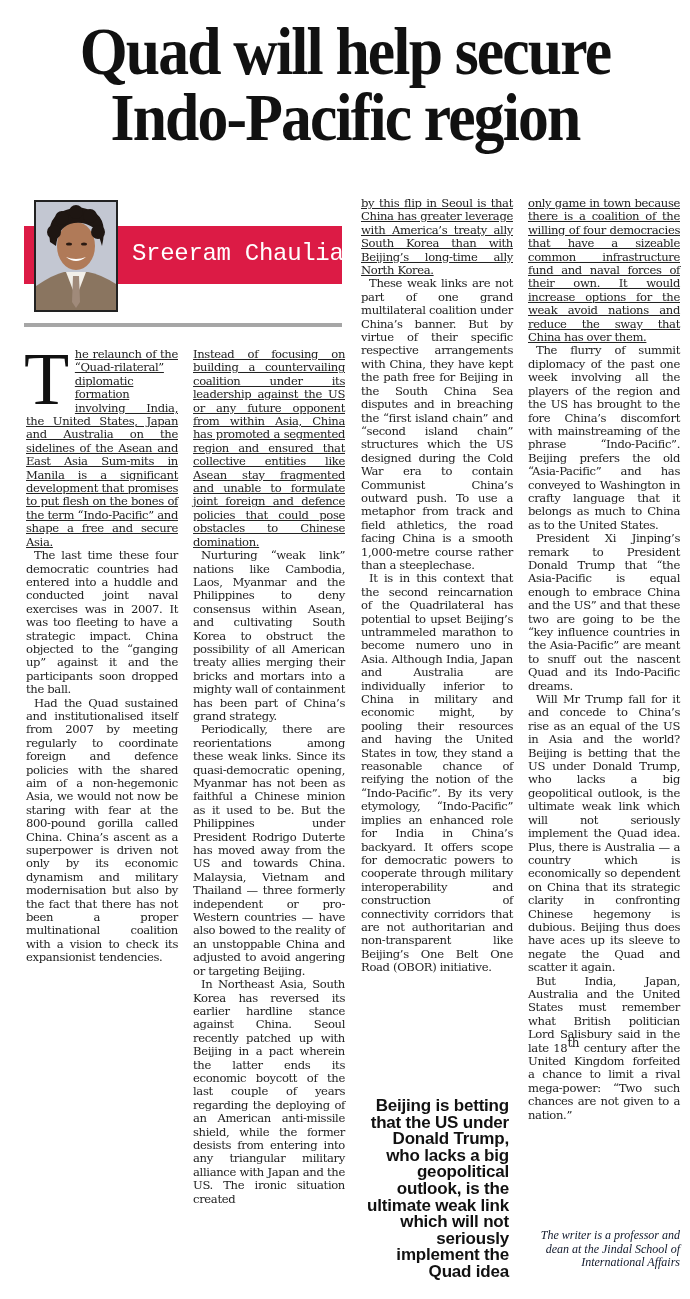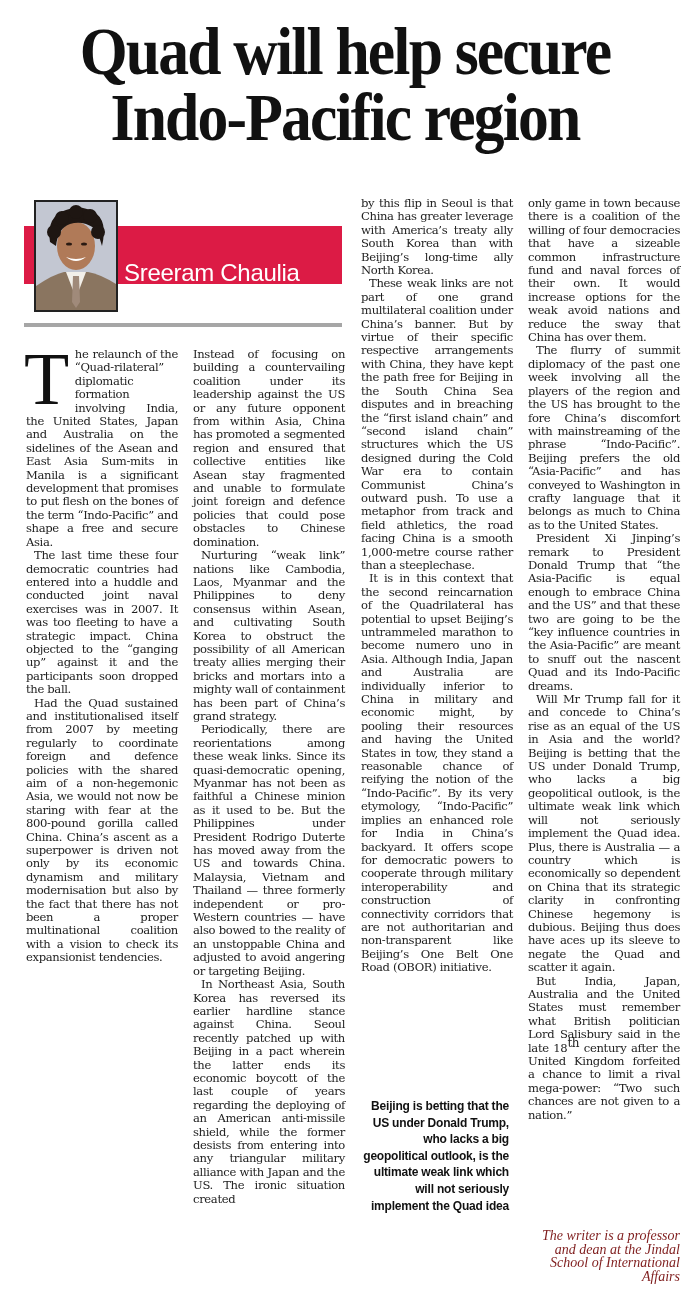--- a/index.html
+++ b/index.html
@@ -14,47 +14,47 @@
     .byline-band {
       position: absolute; left: 24px; top: 226px; width: 318px; height: 58px;
       background: #dc1b45;
     }
     .author-photo {
       position: absolute; left: 34px; top: 200px; width: 84px; height: 112px;
       border: 2px solid #222; box-sizing: border-box; overflow: hidden;
       background: linear-gradient(#c9ccd6, #b6bac6);
     }
     .author-name {
-      position: absolute; left: 124px; top: 240px; font-family: Liberation Sans, sans-serif;
-      font-size: 24px; color: #fff; letter-spacing: -0.3px; white-space: nowrap; margin-top: 19px;
+      position: absolute; left: 132px; top: 240px; font-family: Liberation Mono, monospace;
+      font-size: 24px; color: #fff; letter-spacing: -0.3px; white-space: nowrap;
     }
     .gray-rule { position: absolute; left: 24px; top: 323px; width: 318px; height: 4px; background: #a6a6a6; }
     .col {
       position: absolute; width: 152px; box-sizing: border-box;
       font-family: "DejaVu Serif", "Liberation Serif", serif; font-size: 11.6px; line-height: 13.4px;
       text-align: justify; hyphens: none; color: #222; letter-spacing: -0.35px;
     }
     .col p { margin: 0; text-indent: 8px; }
-    .col p.first { text-indent: 0; }
+    .col p.first { text-indent: 0; text-decoration: underline; }
     .col1 { left: 26px; top: 348px; }
     .col2 { left: 193px; top: 348px; }
     .col3 { left: 361px; top: 197px; }
     .col4 { left: 528px; top: 197px; }
     .dropcap {
       float: left; font-family: "Liberation Serif", "DejaVu Serif", serif; font-size: 74px; line-height: 58px;
       height: 62px; margin: 2px 6px 0 -2px; padding: 0; color: #111; font-weight: normal;
     }
     .pullquote {
       position: absolute; left: 361px; top: 1098px; width: 148px; text-align: right;
       font-family: "Liberation Sans", "DejaVu Sans", sans-serif; font-weight: bold;
-      font-size: 12px; line-height: 16.6px; color: #111; letter-spacing: -0.2px;
+      font-size: 17px; line-height: 16.6px; color: #111; letter-spacing: -0.2px;
     }
     .tagline {
       position: absolute; left: 528px; top: 1229px; width: 152px; text-align: right;
-      font-family: "Liberation Serif", "DejaVu Serif", serif; font-style: italic; font-size: 14px; line-height: 13.6px; color: #7f1d1d;
+      font-family: "Liberation Serif", "DejaVu Serif", serif; font-style: italic; font-size: 12px; line-height: 13.6px; color: #0f172a;
     }
     sup { font-size: 12px; line-height: 0; margin-top: 20px; }
   </style>
 </head>
 <body>
 
 <div class="headline">
   <div>Quad will help secure</div>
   <div>Indo-Pacific region</div>
 </div>

